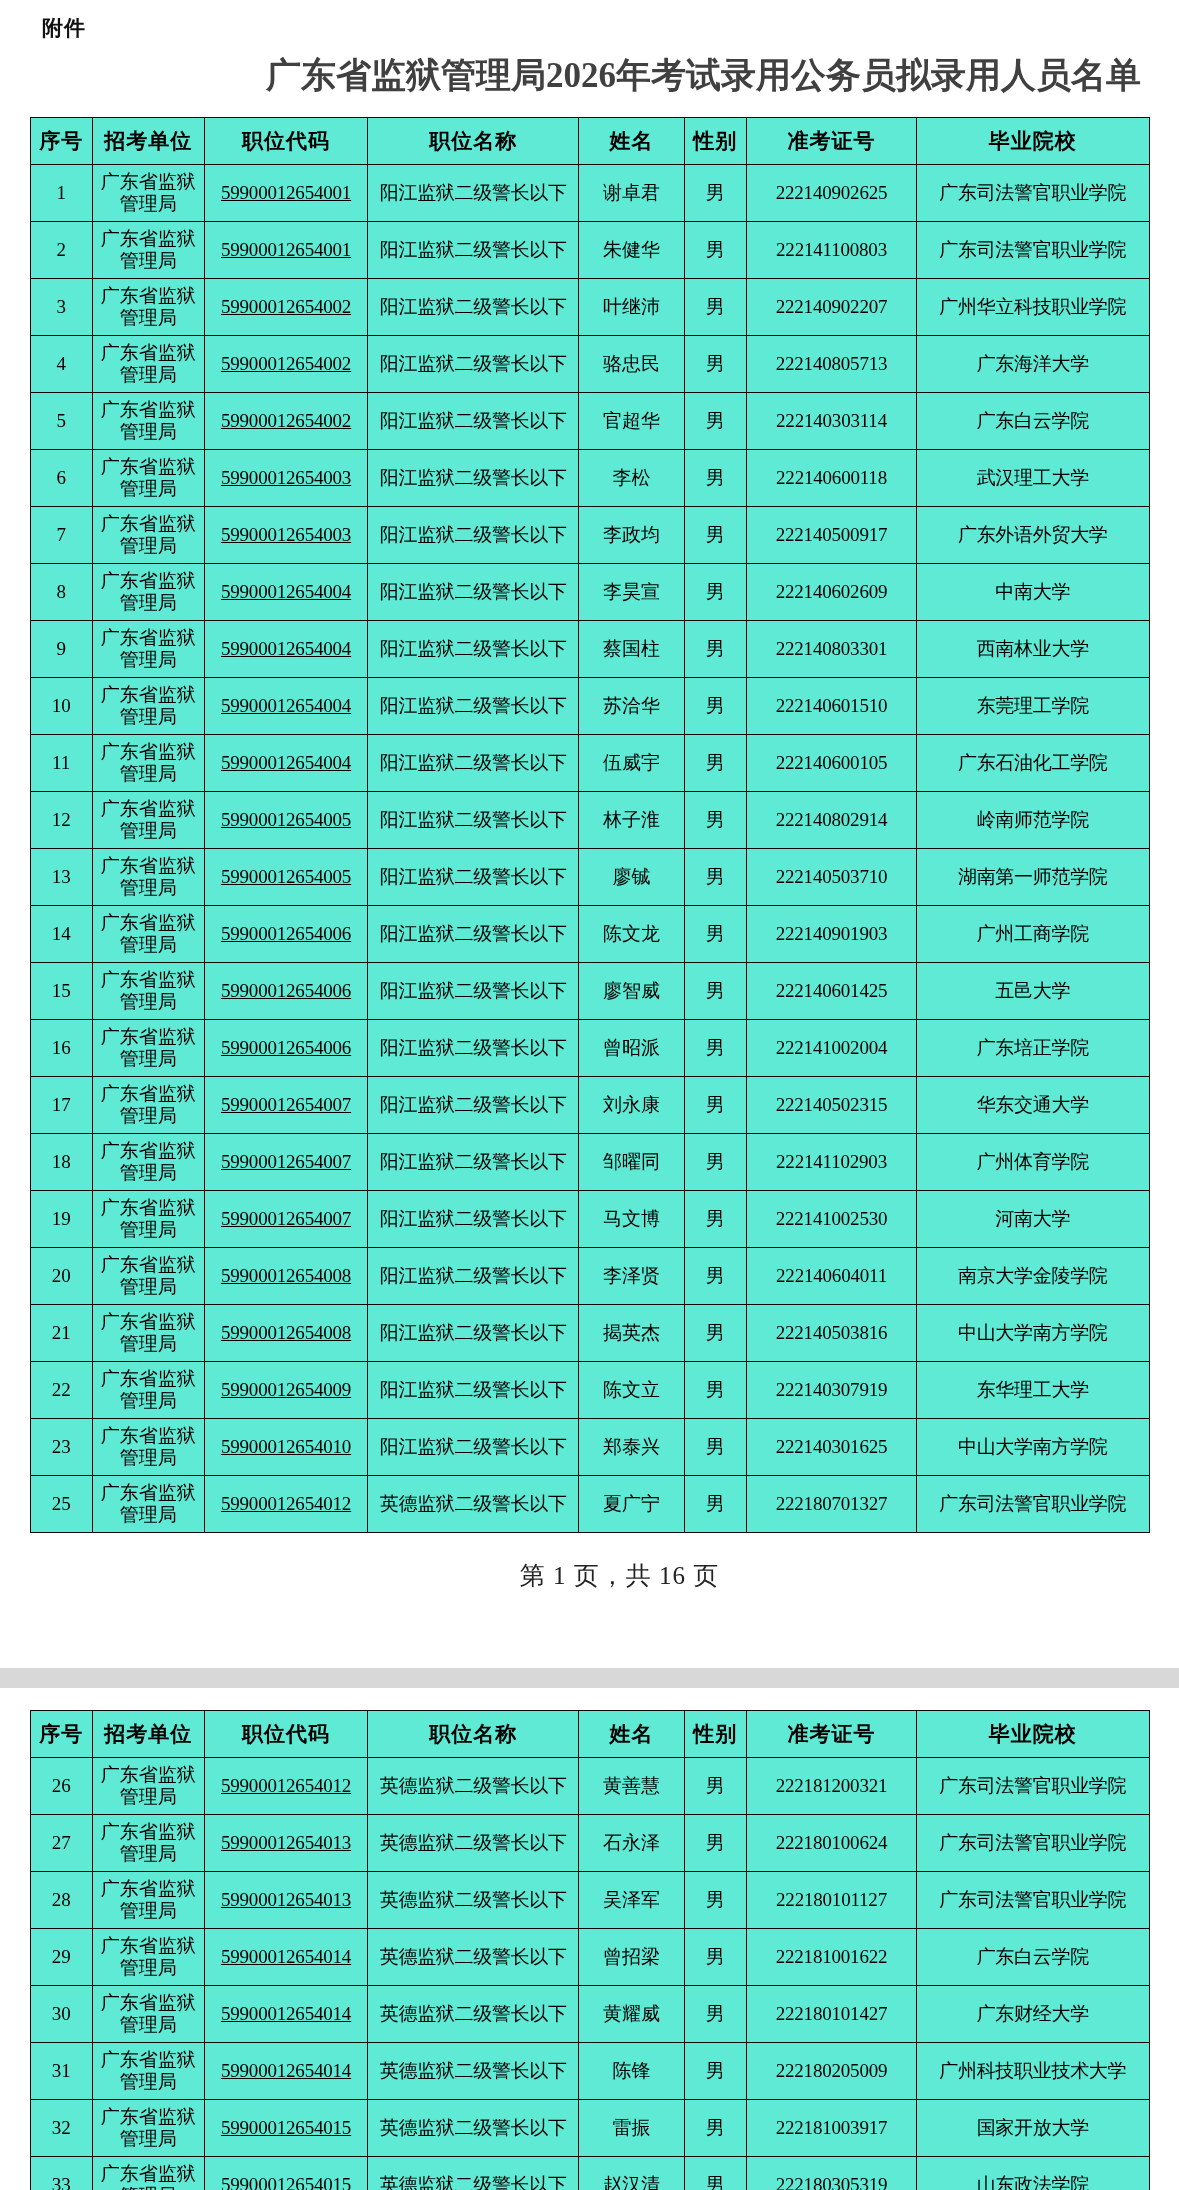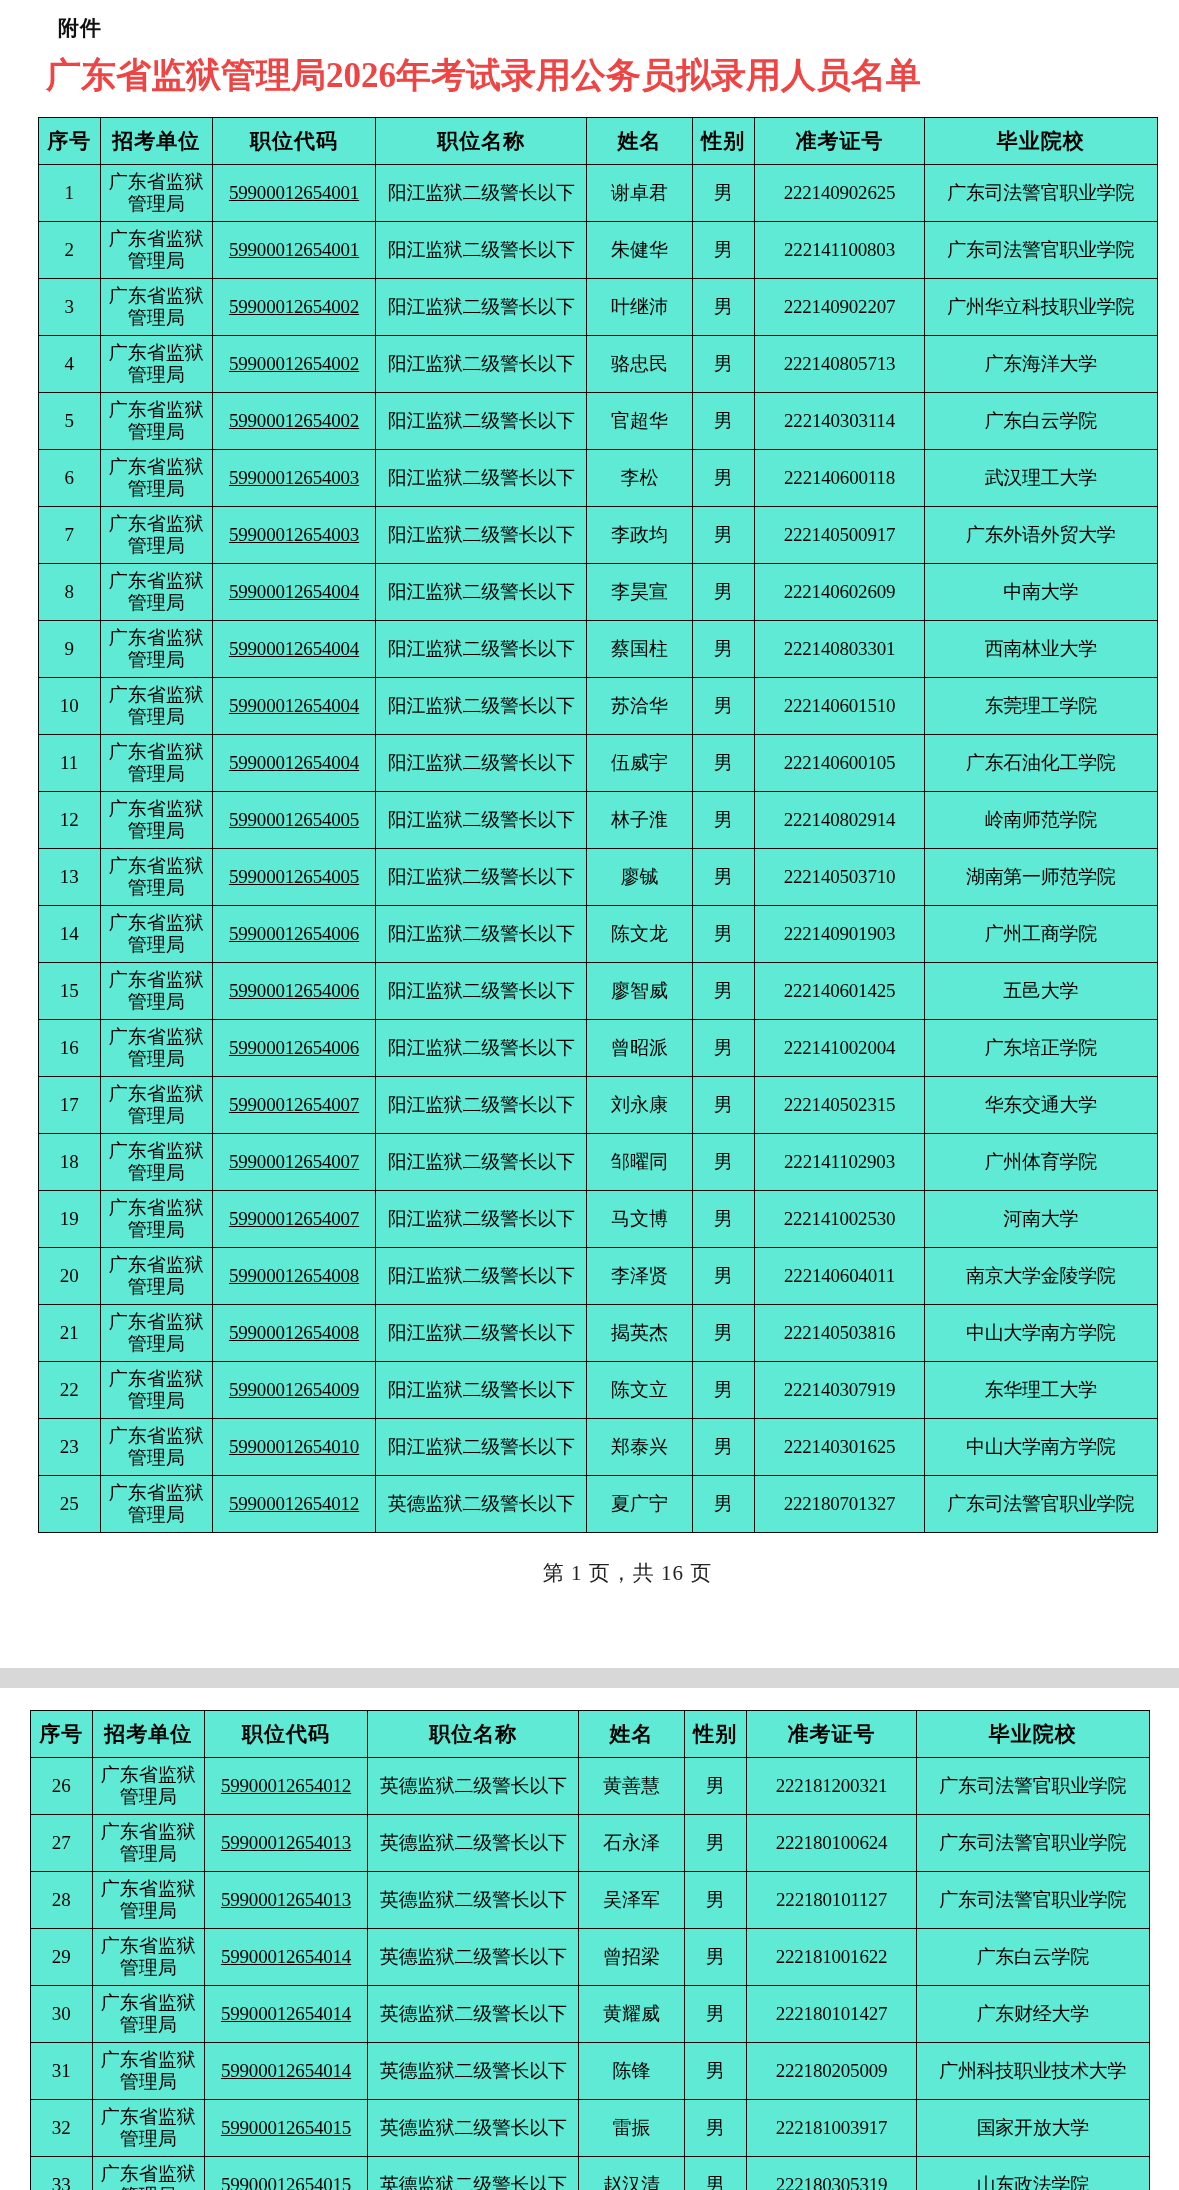--- a/index.html
+++ b/index.html
@@ -13,46 +13,46 @@
     margin: 0 auto;
     background: #d8d8d8;
   }
   .page {
     background: #ffffff;
     width: 1179px;
     box-sizing: border-box;
     position: relative;
   }
   .page-1 {
-    padding: 14px 0 0 16px;
+    padding: 14px 0 0 0;
     height: 1668px;
   }
   .page-gap {
     height: 20px;
     background: #d8d8d8;
   }
   .page-2 {
     padding: 22px 0 0 0;
     min-height: 500px;
   }
   .attach-label {
     font-family: "Liberation Sans", "DejaVu Sans", sans-serif;
     font-size: 21px;
     font-weight: 600;
     color: #111;
     margin-left: 42px;
     margin-bottom: 10px;
     letter-spacing: 1px;
   }
   .doc-title {
-    text-align: left;
+    text-align: right;
     font-family: "Liberation Serif", "DejaVu Serif", serif;
     font-weight: bold;
     font-size: 35px;
-    color: #ef4444;
+    color: #404040;
     letter-spacing: 0px;
     margin: 8px 8px 18px 0;
     padding: 0 30px;
     white-space: nowrap;
   }
   table.roster {
     border-collapse: collapse;
     margin: 0 auto;
     width: 1120px;
     table-layout: fixed;
@@ -90,21 +90,21 @@
   col.w-unit   { width: 104px; }
   col.w-code   { width: 152px; }
   col.w-pos    { width: 196px; }
   col.w-name   { width: 98px; }
   col.w-sex    { width: 58px; }
   col.w-exam   { width: 158px; }
   col.w-school { width: 216px; }
 
   .page-footer {
     text-align: center;
-    font-size: 21px;
+    font-size: 25px;
     color: #222;
     margin-top: 26px;
     font-family: "Liberation Serif", "DejaVu Serif", serif;
     letter-spacing: 1px;
   }
   .footer-inner { display: inline-block; padding-left: 60px; }
 </style>
 </head>
 <body>
 

